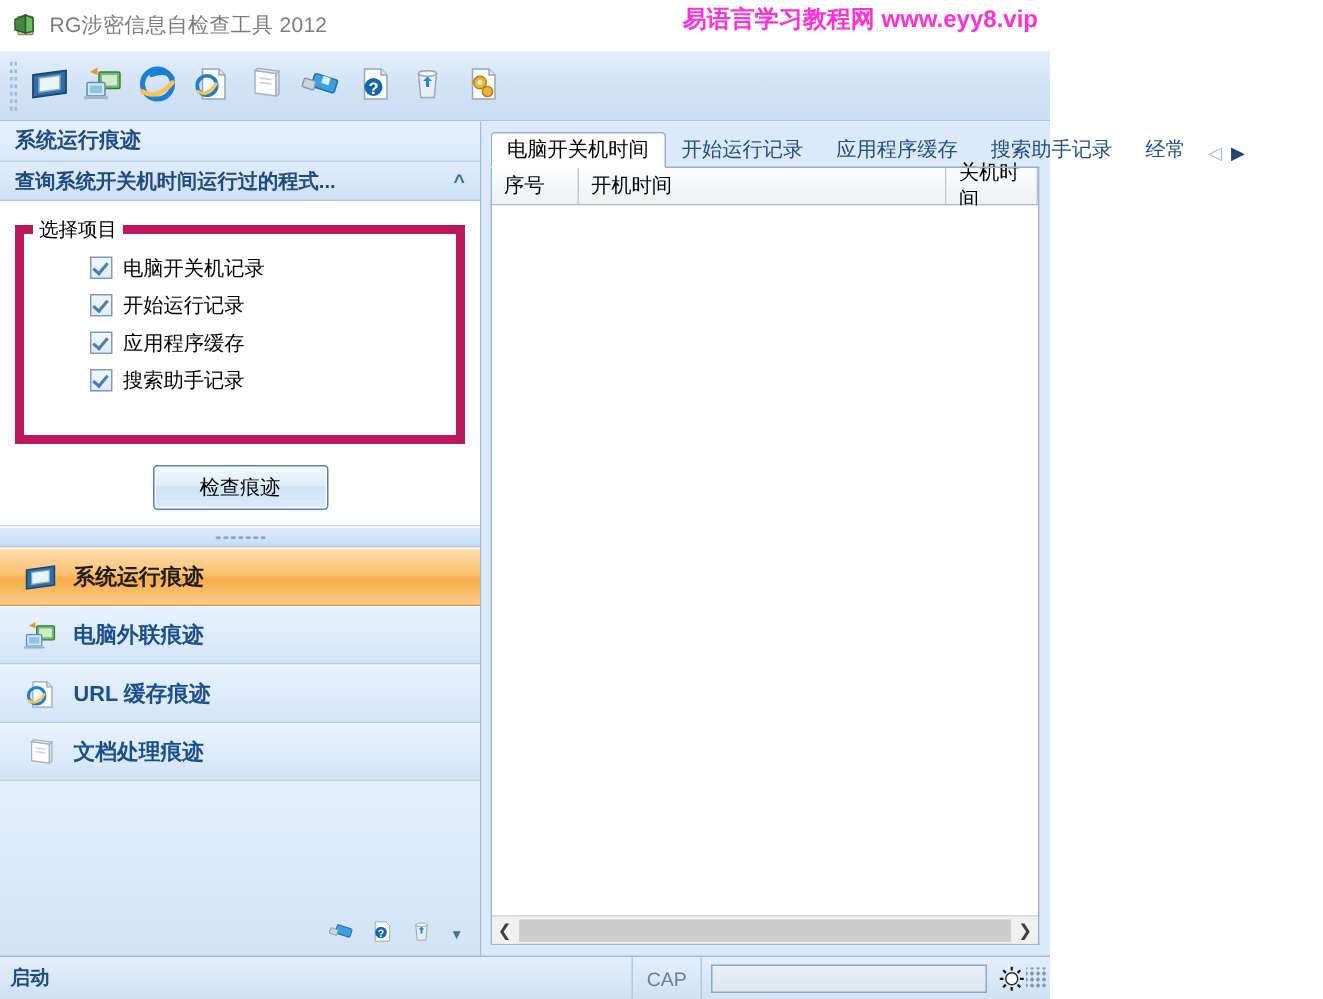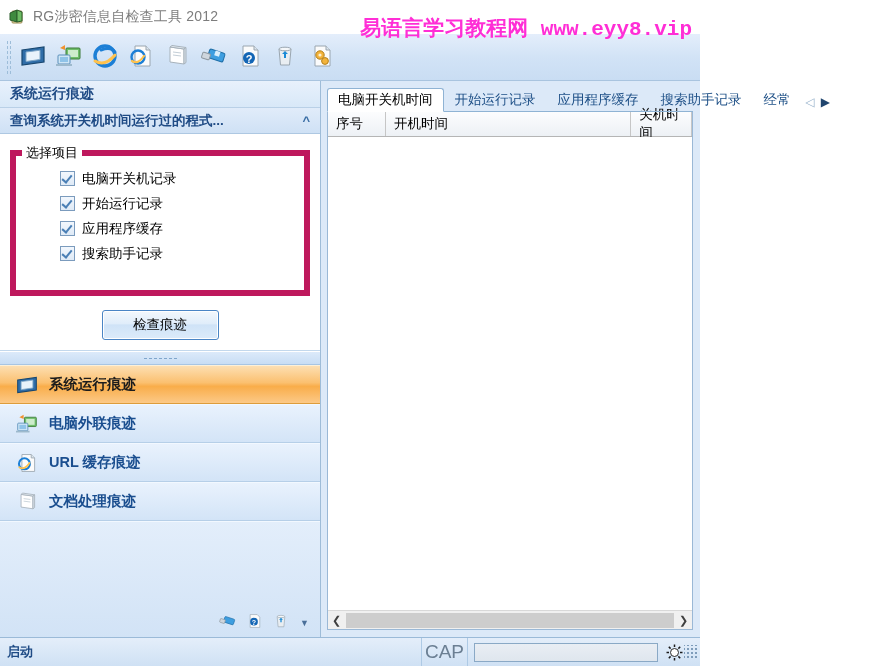--- a/index.html
+++ b/index.html
@@ -38,24 +38,24 @@
     position: relative;
     flex: 0 0 18px;
   }
   .title-text {
     color: #7d7d7d;
     font-size: 14px;
     letter-spacing: .2px;
   }
   .watermark {
     position: absolute;
-    right: 8px; top: 14px;
+    right: 8px; top: 3px;
     color: #ff2ed6;
-    font-family: Liberation Mono, monospace;
-    font-size: 21px;
+    font-family: Liberation Sans, sans-serif;
+    font-size: 16px;
     font-weight: bold;
     white-space: nowrap;
   }
 
   
   .menubar {
     flex: 0 0 24px;
     height: 24px;
     background: linear-gradient(to bottom, #eaf2fb 0%, #d9e7f7 100%);
     border-top: 1px solid #b8cfe5;
@@ -412,21 +412,21 @@
     border-right: 1px solid #aecae5;
     height: 100%;
     display: flex;
     align-items: center;
     box-sizing: border-box;
   }
   .sb-cap {
     width: 46px;
     text-align: left;
     color: #6b7f93;
-    font-size: 19px;
+    font-size: 13px;
     border-right: 1px solid #aecae5;
     height: 100%;
     display: flex; align-items: center; justify-content: center;
     box-sizing: border-box;
   }
   .sb-progress {
     width: 182px;
     height: 17px;
     margin: 0 6px;
     border: 1px solid #8aa9c6;

